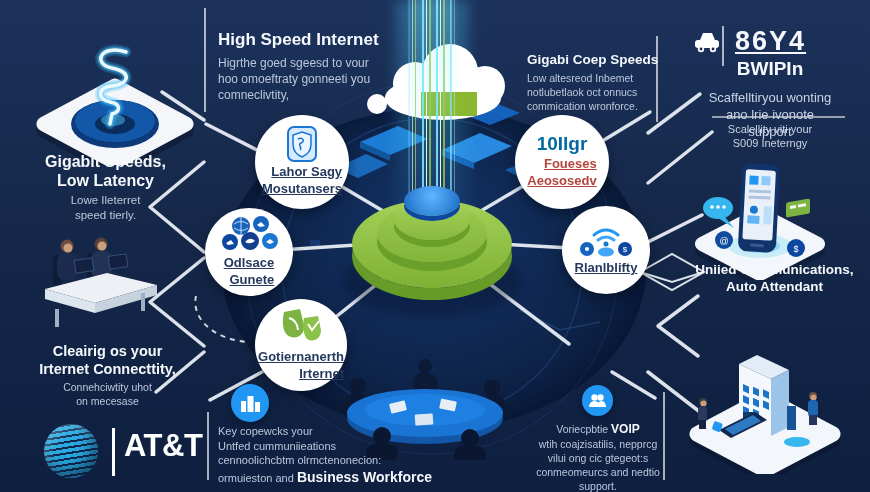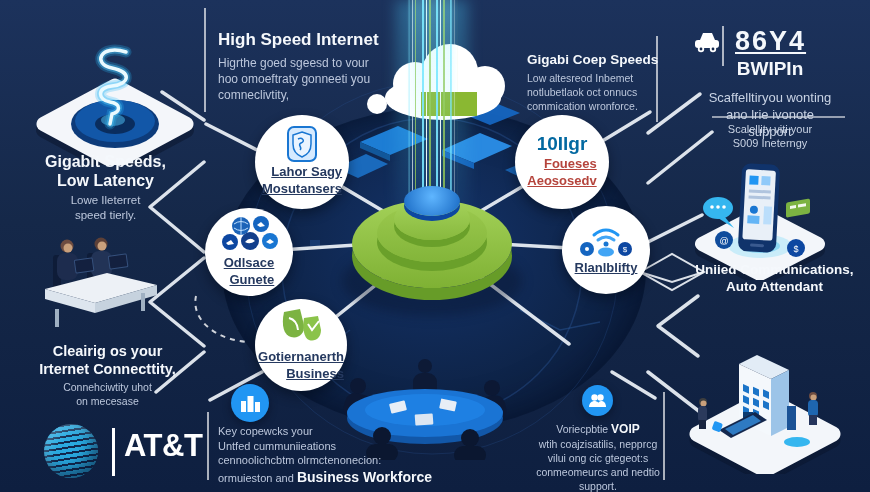--- a/index.html
+++ b/index.html
@@ -170,21 +170,21 @@
 
   <div class="node" style="left:255px;top:299px;width:92px;height:92px;">
     <svg width="46" height="38" viewBox="0 0 46 38">
       <path d="M6,4 L22,1 L26,17 C27,26 20,31 13,29 C6,27 3,18 6,4 Z" fill="#7cb342"></path>
       <path d="M11,10 q8,2 9,12" fill="none" stroke="#ffffff" stroke-width="2"></path>
       <path d="M26,10 L40,8 L43,22 C43,30 37,34 31,32 C26,30 24,20 26,10 Z" fill="#8bc34a"></path>
       <path d="M30,16 l4,6 l7,-9" fill="none" stroke="#ffffff" stroke-width="2"></path>
     </svg>
     <div class="lbl" style="margin-top:3px;">
       <span>Gotiernanerth</span><br>
-      <span>Business</span></div>
+      <span>Irternet</span></div>
   </div>
 
 
   <svg class="abs" style="left:30px;top:40px;z-index:7;" width="170" height="125" viewBox="0 0 170 125">
     <polygon points="85,52 156,90 85,128 14,90" fill="rgba(8,18,38,.45)" stroke="rgba(8,18,38,.45)" stroke-width="16" stroke-linejoin="round"></polygon>
     <polygon points="85,46 156,84 85,122 14,84" fill="#f4f6fa" stroke="#f4f6fa" stroke-width="15" stroke-linejoin="round"></polygon>
     <ellipse cx="85" cy="84" rx="44" ry="24" fill="#0d3b7a"></ellipse>
     <ellipse cx="85" cy="81" rx="40" ry="21" fill="#1257a8"></ellipse>
     <ellipse cx="85" cy="84" rx="20" ry="10" fill="#0a2d5e"></ellipse>
     <ellipse cx="83" cy="80" rx="12" ry="6" fill="#4fc3f7" opacity=".5"></ellipse>

